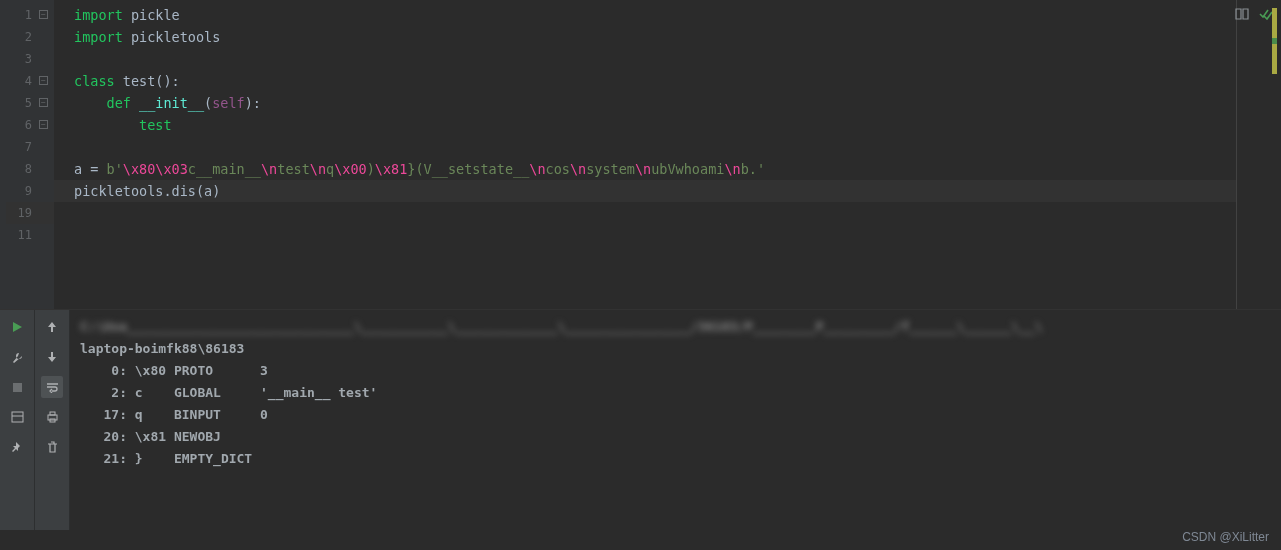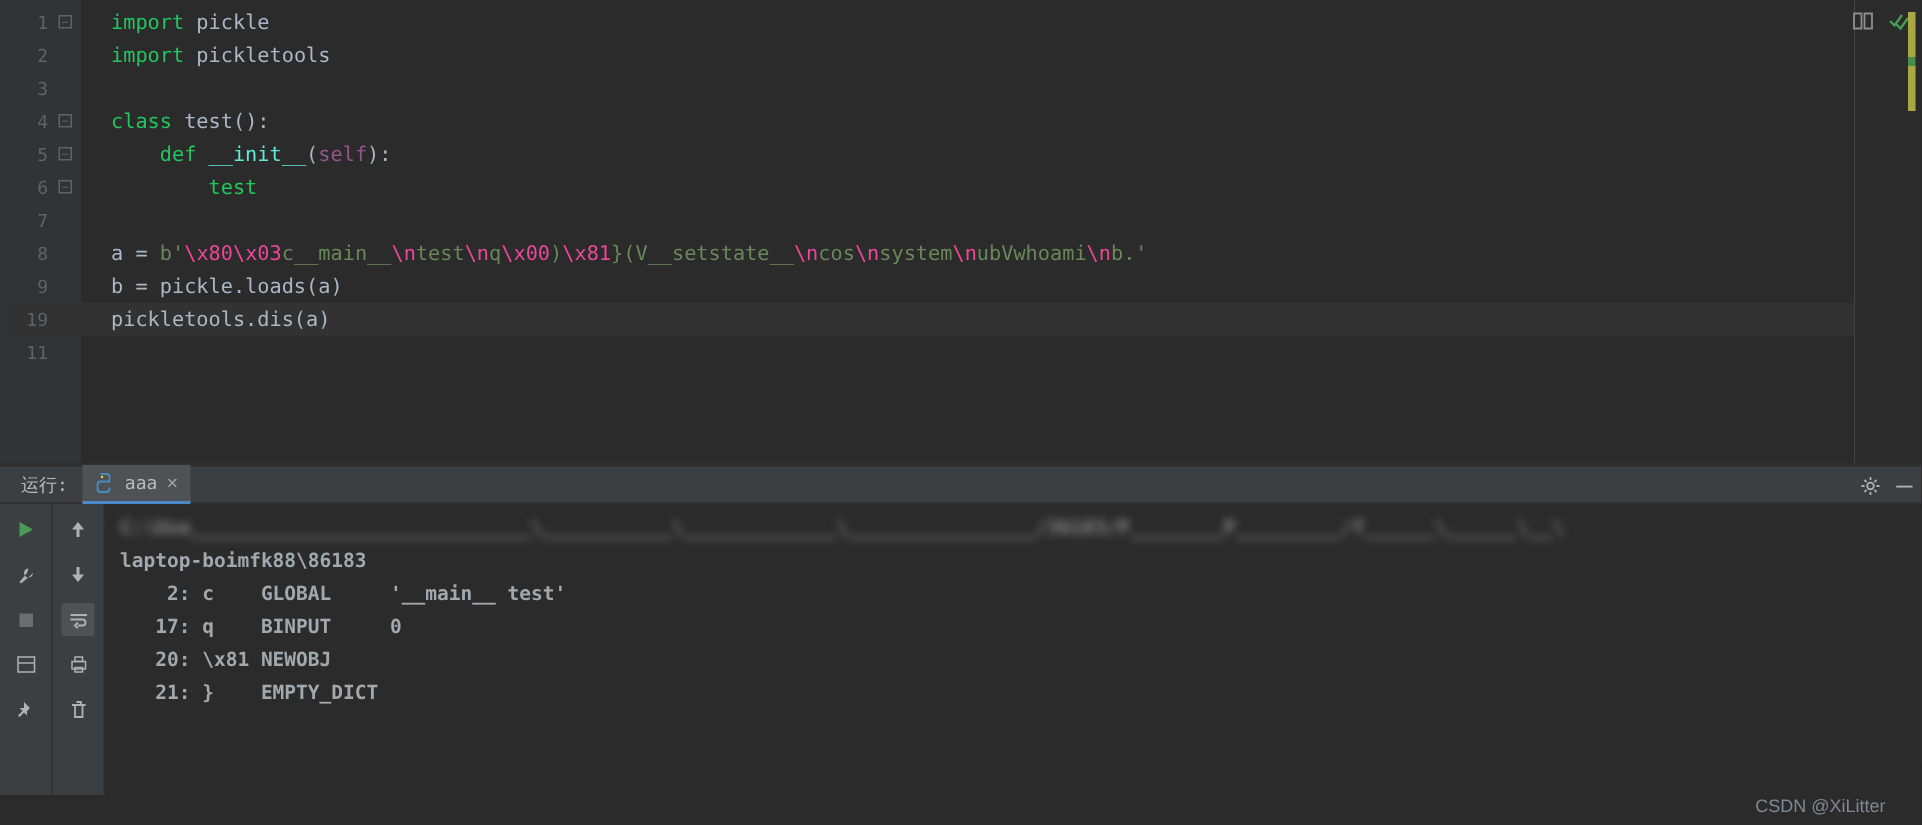--- a/index.html
+++ b/index.html
@@ -170,21 +170,21 @@
     color: #a1a8ae;
     overflow: hidden;
   }
   .console-line { white-space: pre; font-weight: bold; }
   .blur {
     filter: blur(3px);
     color: #888;
   }
   .watermark {
     position: absolute;
-    right: 24px;
+    right: 12px;
     bottom: 6px;
     font-size: 12px;
     color: #7f8894;
     font-family: sans-serif;
   }
 </style>
 </head>
 <body>
 
 <div class="editor-area">
@@ -204,21 +204,20 @@
   </div>
   <div class="code">
     <div class="code-line"><span class="kw">import </span><span>pickle</span></div>
     <div class="code-line"><span class="kw">import </span><span>pickletools</span></div>
     <div class="code-line"></div>
     <div class="code-line"><span class="kw">class </span><span>test</span><span>():</span></div>
     <div class="code-line"><span>    </span><span class="kw">def </span><span class="magic">__init__</span><span>(</span><span class="self">self</span><span>):</span></div>
     <div class="code-line"><span>        </span><span class="kw">test</span></div>
     <div class="code-line"></div>
     <div class="code-line"><span>a = </span><span class="str">b</span><span class="str">'</span><span class="esc">\x80\x03</span><span class="str">c__main__</span><span class="esc">\n</span><span class="str">test</span><span class="esc">\n</span><span class="str">q</span><span class="esc">\x00</span><span class="str">)</span><span class="esc">\x81</span><span class="str">}(V__setstate__</span><span class="esc">\n</span><span class="str">cos</span><span class="esc">\n</span><span class="str">system</span><span class="esc">\n</span><span class="str">ubVwhoami</span><span class="esc">\n</span><span class="str">b.'</span></div>
-    <div class="code-line"><span>b = pickle.loads(a)</span></div>
     <div class="code-line hl-line"><span>pickletools.dis(a)</span></div>
     <div class="code-line"></div>
   </div>
   <div class="right-bar">
     <div class="mini-icons">
       <span class="reader-icon">
         <svg width="14" height="12" viewBox="0 0 14 12">
             <path d="M1 1 h5 v10 h-5 z M8 1 h5 v10 h-5 z" fill="none" stroke="#8a8f94" stroke-width="1.2"></path>
           </svg>
       </span>
@@ -230,42 +229,20 @@
     </div>
     <div class="scroll-indicator">
       <div class="scroll-seg-y" style="top:4px;height:30px;"></div>
       <div class="scroll-seg-g" style="top:34px;height:6px;"></div>
       <div class="scroll-seg-y" style="top:40px;height:30px;"></div>
     </div>
   </div>
 </div>
 
 <div class="run-panel">
-  <div class="run-header">
-    <span class="run-label">运行:</span>
-    <div class="run-tab">
-      <span class="py-icon">
-        <svg width="14" height="14" viewBox="0 0 14 14">
-            <path d="M4 1 h4 q2 0 2 2 v3 h-6 q-2 0 -2 2 v3 q0 2 2 2 h4 q2 0 2 -2 v-1" fill="none" stroke="#4b8bbe" stroke-width="1.2"></path>
-            <circle cx="5" cy="3" r="0.8" fill="#ffd43b"></circle>
-          </svg>
-      </span>
-      <span>aaa</span>
-      <span class="tab-close">×</span>
-    </div>
-    <div class="run-actions">
-      <span class="gear">
-        <svg width="14" height="14" viewBox="0 0 14 14">
-            <circle cx="7" cy="7" r="2.2" fill="none" stroke="#afb1b3" stroke-width="1.2"></circle>
-            <path d="M7 1 v2 M7 11 v2 M1 7 h2 M11 7 h2 M3 3 l1.4 1.4 M9.6 9.6 l1.4 1.4 M11 3 l-1.4 1.4 M4.4 9.6 l-1.4 1.4" stroke="#afb1b3" stroke-width="1.2"></path>
-          </svg>
-      </span>
-      <span class="minus">—</span>
-    </div>
-  </div>
   <div class="run-body">
     <div class="run-toolbar-col">
       <div class="tbtn">
         <svg width="12" height="12" viewBox="0 0 12 12">
             <path d="M2 1 l9 5 l-9 5 z" fill="#499c54"></path>
           </svg>
       </div>
       <div class="tbtn">
         <svg width="13" height="13" viewBox="0 0 13 13">
             <path d="M8 2 a3 3 0 1 0 3 3 l-2 2 l-6 5 l-1 -1 l5 -6 z" fill="#afb1b3"></path>
@@ -313,20 +290,21 @@
       </div>
       <div class="tbtn">
         <svg width="11" height="13" viewBox="0 0 11 13">
             <path d="M1 3 h9 M3 3 v8 h5 v-8 M4 1 h3 v2" fill="none" stroke="#afb1b3" stroke-width="1.2"></path>
           </svg>
       </div>
     </div>
     <div class="console">
       <div class="console-line blur">C:\Use_____________________________\___________\_____________\________________/36183/P________P_________/f______\______\__\</div>
       <div class="console-line">laptop-boimfk88\86183</div>
+      <div class="console-line">    0: \x80 PROTO      3</div>
       <div class="console-line">    2: c    GLOBAL     '__main__ test'</div>
       <div class="console-line">   17: q    BINPUT     0</div>
       <div class="console-line">   20: \x81 NEWOBJ</div>
       <div class="console-line">   21: }    EMPTY_DICT</div>
     </div>
   </div>
 </div>
 
 <div class="watermark">CSDN @XiLitter</div>
 

